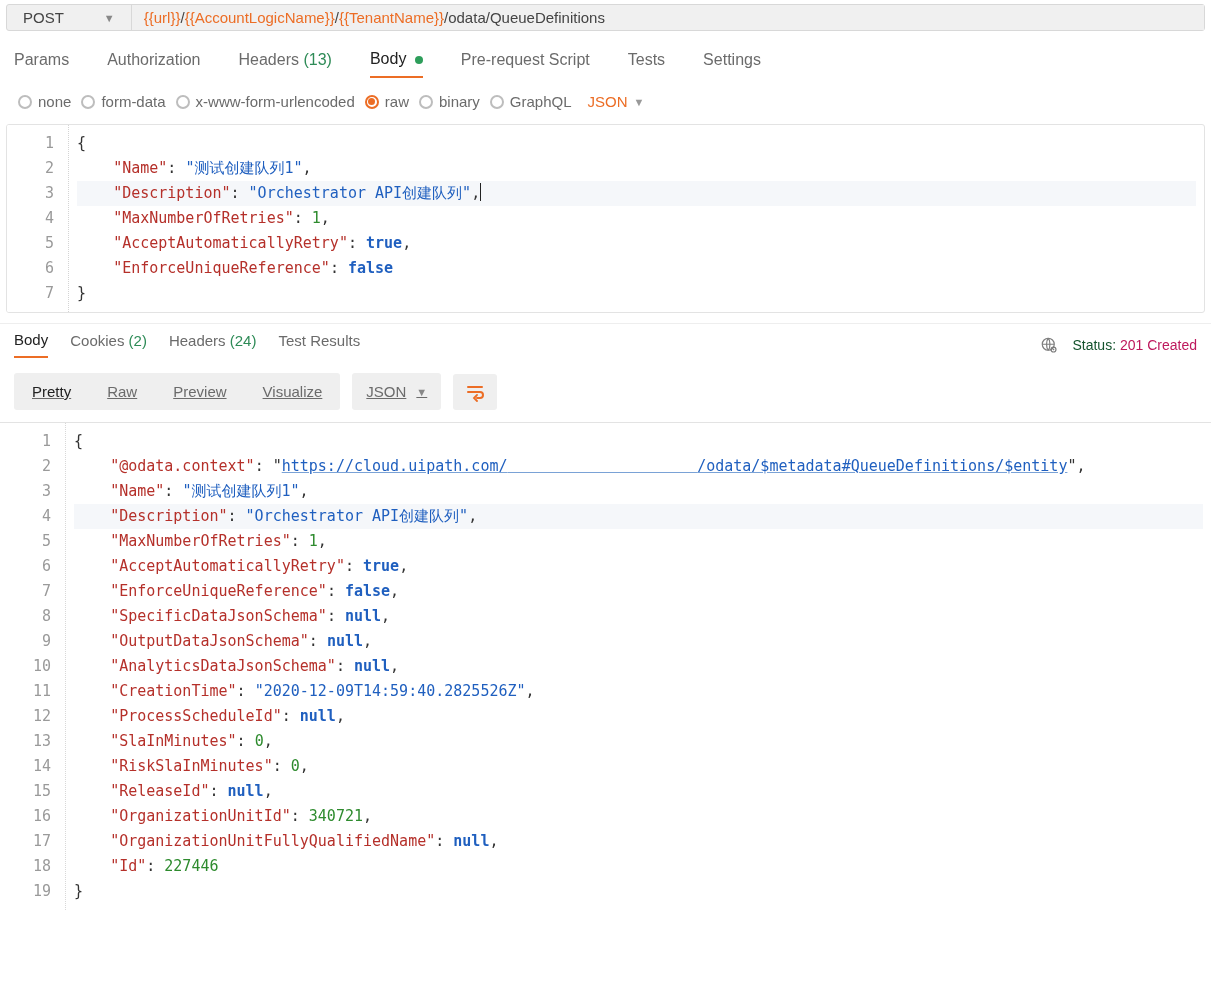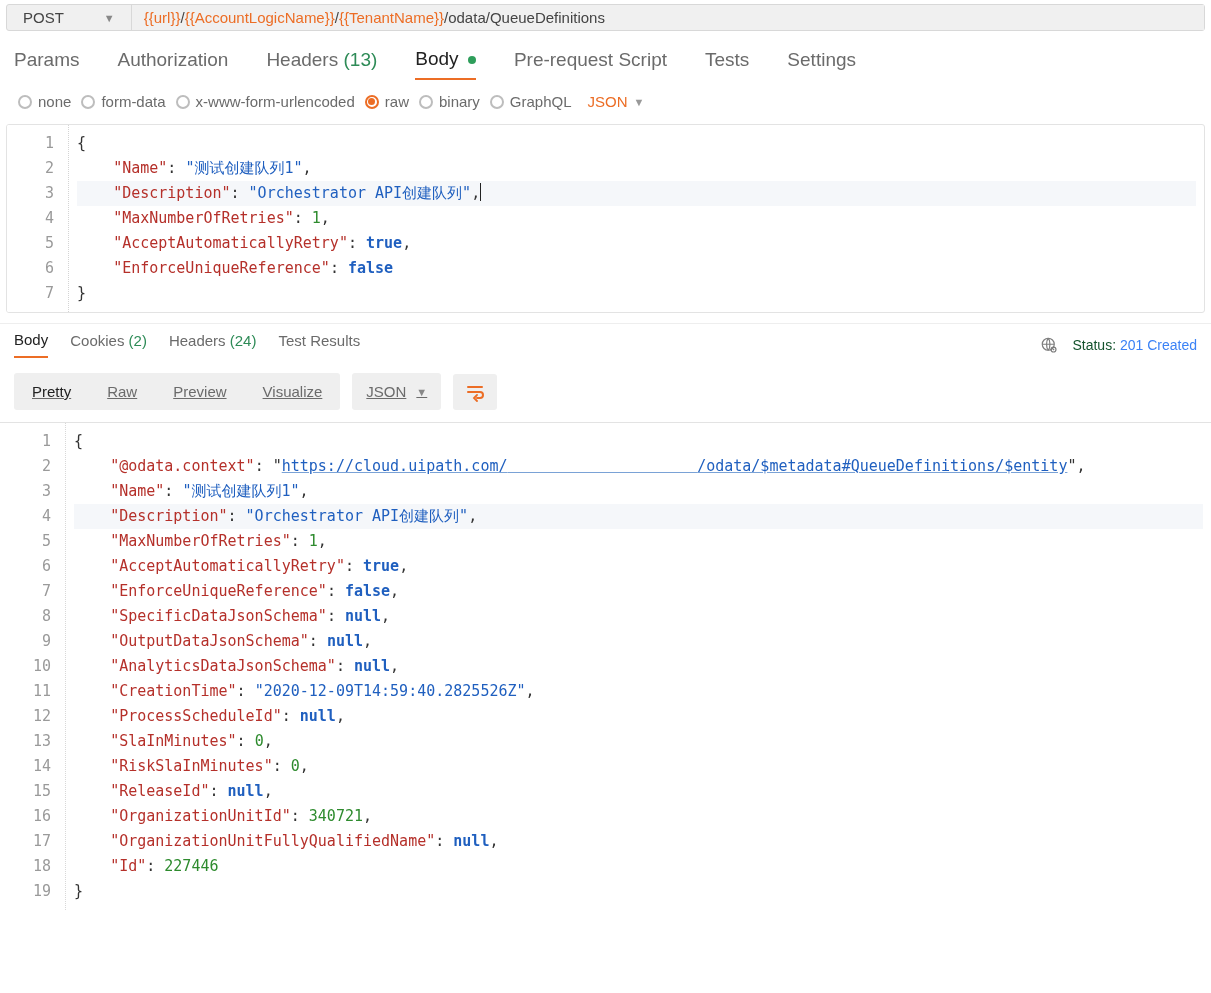--- a/index.html
+++ b/index.html
@@ -20,21 +20,21 @@
   .chev { color:#888; font-size:11px; }
   .url {
     flex: 1; display: flex; align-items: center; gap: 0; padding: 0 12px;
     background: #f0f0f0; font-size: 15px; color: #444; text-align: right;
   }
   .url .var { color: #ec6d25; }
   .url .static { color: #444; }
 
   
   .tabs {
-    display: flex; gap: 38px; padding: 0 14px 0 14px; font-size: 19px; color: #6b6b6b;
+    display: flex; gap: 38px; padding: 0 14px 0 14px; font-size: 16px; color: #6b6b6b;
     align-items: center; height: 38px;
   }
   .tab { cursor: pointer; padding-bottom: 8px; }
   .tab.active { color: #222; border-bottom: 2px solid #ec6d25; }
   .badge-count { color: #2e8b57; }
   .dot-green { display:inline-block; width:8px; height:8px; border-radius:50%; background:#2e9e5b; margin-left:4px; vertical-align:middle;}
 
   
   .bodytypes {
     display:flex; gap: 10px; padding: 10px 18px 14px 18px; align-items:center;
@@ -76,21 +76,21 @@
   
   .resp-hdr {
     display:flex; align-items:center; justify-content:space-between;
     padding: 0 14px; height: 42px; font-size:15px; border-top:1px solid #eee;
   }
   .resp-tabs { display:flex; gap:22px; color:#6b6b6b; align-items:center;}
   .resp-tab { cursor:pointer; padding-bottom:8px;}
   .resp-tab.active { color:#222; border-bottom:2px solid #ec6d25;}
   .resp-meta { display:flex; align-items:center; gap:14px; font-size:14px; color:#6b6b6b;}
   .resp-meta .status-label { color:#14532d;}
-  .resp-meta .status-value { color:#3b82f6;}
+  .resp-meta .status-value { color:#be185d;}
   .globe { width:18px; height:18px; display:inline-block; }
 
   
   .resp-toolbar {
     display:flex; align-items:center; gap:0; padding: 8px 14px 12px 14px;
     font-size:15px; color:#6b6b6b;text-decoration:underline;
   }
   .seg {
     display:flex; background:#efefef; border-radius:3px; overflow:hidden;
   }

